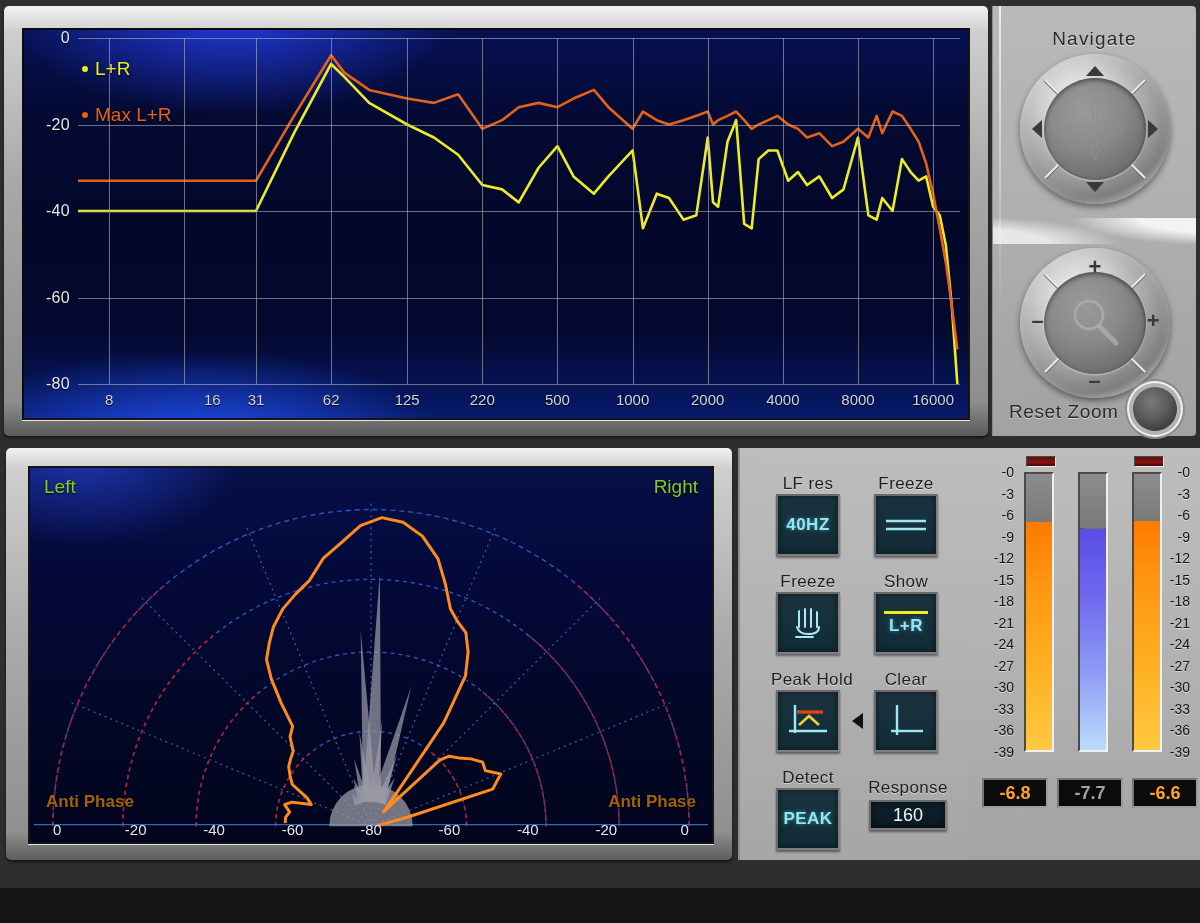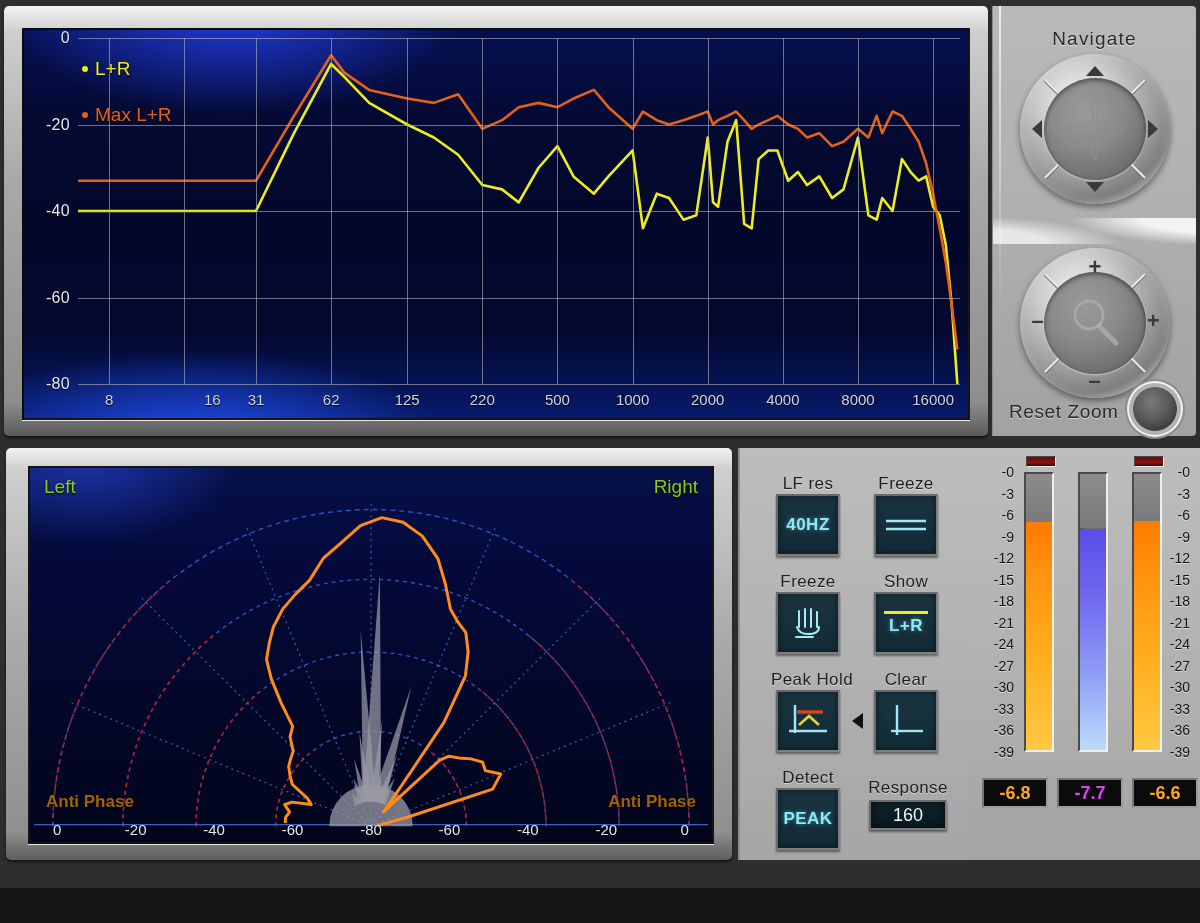--- a/index.html
+++ b/index.html
@@ -500,18 +500,18 @@
       <div class="meter-bar" style="left:110px; top:24px;">
         <div class="meter-top" id="mtop1" style="height: 19.7436%;"></div>
         <div class="meter-fill" id="mfill1" style="height: 80.2564%; background: linear-gradient(rgb(90, 77, 232) 0%, rgb(111, 104, 239) 30%, rgb(142, 156, 245) 65%, rgb(188, 220, 251) 100%);"></div>
       </div>
       <div class="meter-bar" style="left:164px; top:24px;">
         <div class="meter-top" id="mtop2" style="height: 16.9231%;"></div>
         <div class="meter-fill" id="mfill2" style="height: 83.0769%; background: linear-gradient(rgb(255, 122, 0) 0%, rgb(255, 148, 16) 25%, rgb(255, 174, 30) 60%, rgb(255, 201, 67) 100%);"></div>
       </div>
 
       <div class="meter-readout" style="left: 14px; top: 330px; color: rgb(255, 165, 34);">-6.8</div>
-      <div class="meter-readout" style="left: 89px; top: 330px; color: #d946ef;">-7.7</div>
+      <div class="meter-readout" style="left: 89px; top: 330px; color: #a3a3a3;">-7.7</div>
       <div class="meter-readout" style="left: 164px; top: 330px; color: rgb(255, 165, 34);">-6.6</div>
     </div>
   </div>
 
 </div>
 
 </body></html>

